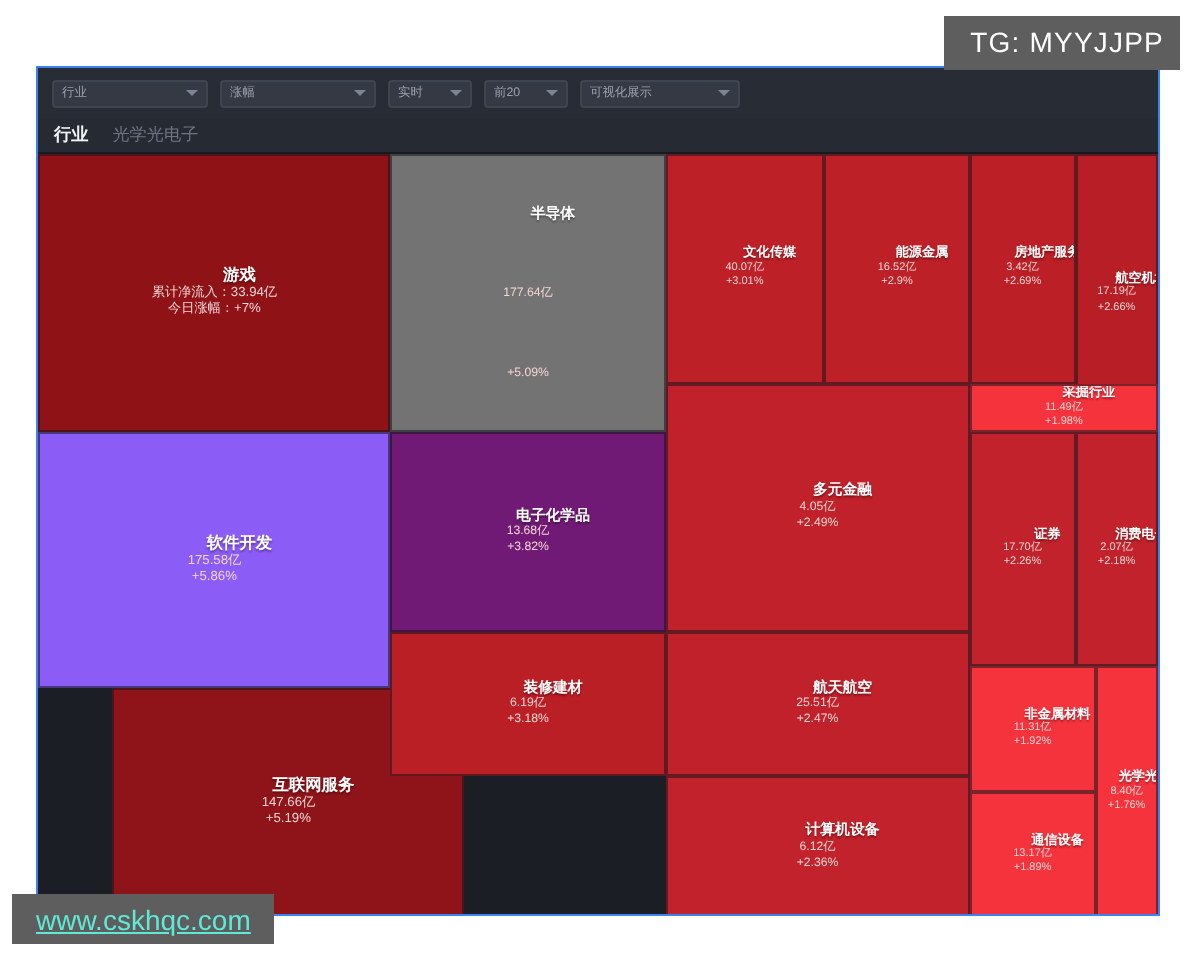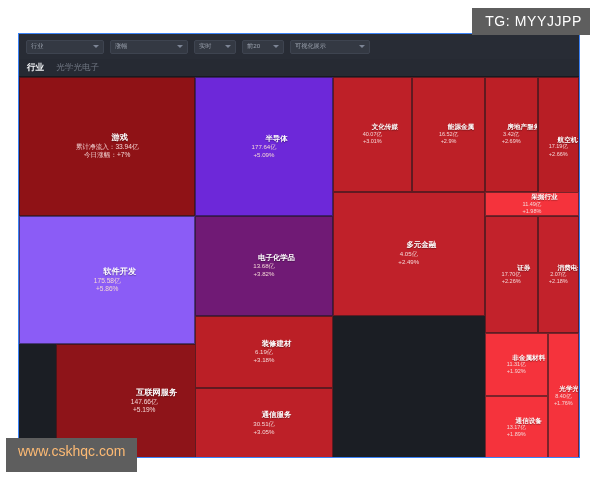--- a/index.html
+++ b/index.html
@@ -102,23 +102,23 @@
   .tile.lg .t-name { font-size: 8.2px; }
   .tile.lg .t-val, .tile.lg .t-pct { font-size: 6.6px; }
   .tile.md .t-name { font-size: 7.4px; }
   .tile.md .t-val, .tile.md .t-pct { font-size: 6.1px; }
   .tile.sm .t-name { font-size: 6.6px; }
   .tile.sm .t-val, .tile.sm .t-pct { font-size: 5.5px; }
 
   
   #watermark {
     position: absolute; left: 6px; bottom: 8px;
-    background: #5e5e5e; color: #fdba74;
-    font-size: 14px; padding: 5px 12px 13px 12px;
-    z-index: 40; white-space: nowrap;
+    background: #5e5e5e; color: #5eead4;
+    font-size: 14px; padding: 5px 12px 4px 12px;
+    z-index: 40; white-space: nowrap; text-decoration: underline;
   }
 </style>
 </head>
 <body>
 
 <div id="stage">
 
   <div id="tg-badge">TG: MYYJJPP</div>
 
   <div id="app">
@@ -160,40 +160,35 @@
         <div class="tile lg" style="left: 0%; top: 36.5%; width: 31.5%; height: 33.5%; background: #8b5cf6;">
           <div class="t-name">软件开发</div>
           <div class="t-val">175.58亿</div>
           <div class="t-pct">+5.86%</div>
         </div>
         <div class="tile lg" style="left: 0%; top: 70%; width: 31.5%; height: 30%; background: rgb(142, 20, 25); margin-left: 37px;">
           <div class="t-name">互联网服务</div>
           <div class="t-val">147.66亿</div>
           <div class="t-pct">+5.19%</div>
         </div>
-        <div class="tile md" style="left: 31.5%; top: 0%; width: 24.5%; height: 36.5%; background: #6d28d9;">
+        <div class="tile md" style="left: 31.5%; top: 0%; width: 24.5%; height: 36.5%; background: #737373; gap: 32px;">
           <div class="t-name">半导体</div>
           <div class="t-val">177.64亿</div>
           <div class="t-pct">+5.09%</div>
         </div>
         <div class="tile md" style="left: 31.5%; top: 36.5%; width: 24.5%; height: 26%; background: #701a75;">
           <div class="t-name">电子化学品</div>
           <div class="t-val">13.68亿</div>
           <div class="t-pct">+3.82%</div>
         </div>
         <div class="tile md" style="left: 31.5%; top: 62.5%; width: 24.5%; height: 19%; background: rgb(187, 31, 38);">
           <div class="t-name">装修建材</div>
           <div class="t-val">6.19亿</div>
           <div class="t-pct">+3.18%</div>
         </div>
-        <div class="tile md" style="left: 31.5%; top: 81.5%; width: 24.5%; height: 18.5%; background: rgb(189, 32, 40);">
-          <div class="t-name">通信服务</div>
-          <div class="t-val">30.51亿</div>
-          <div class="t-pct">+3.05%</div>
-        </div>
         <div class="tile sm" style="left: 56%; top: 0%; width: 14.2%; height: 30%; background: rgb(190, 32, 40);">
           <div class="t-name">文化传媒</div>
           <div class="t-val">40.07亿</div>
           <div class="t-pct">+3.01%</div>
         </div>
         <div class="tile sm" style="left: 70.2%; top: 0%; width: 13%; height: 30%; background: rgb(189, 32, 39);">
           <div class="t-name">能源金属</div>
           <div class="t-val">16.52亿</div>
           <div class="t-pct">+2.9%</div>
         </div>
@@ -215,20 +210,30 @@
         <div class="tile sm" style="left: 83.2%; top: 36.5%; width: 9.4%; height: 30.5%; background: rgb(194, 34, 43);">
           <div class="t-name">证券</div>
           <div class="t-val">17.70亿</div>
           <div class="t-pct">+2.26%</div>
         </div>
         <div class="tile sm" style="left: 92.6%; top: 36.5%; width: 7.4%; height: 30.5%; background: rgb(194, 34, 43);">
           <div class="t-name">消费电子</div>
           <div class="t-val">2.07亿</div>
           <div class="t-pct">+2.18%</div>
         </div>
+        <div class="tile md" style="left: 56%; top: 62.5%; width: 27.2%; height: 19%; background: rgb(193, 33, 42);">
+          <div class="t-name">航天航空</div>
+          <div class="t-val">25.51亿</div>
+          <div class="t-pct">+2.47%</div>
+        </div>
+        <div class="tile md" style="left: 56%; top: 81.5%; width: 27.2%; height: 18.5%; background: rgb(194, 34, 43);">
+          <div class="t-name">计算机设备</div>
+          <div class="t-val">6.12亿</div>
+          <div class="t-pct">+2.36%</div>
+        </div>
         <div class="tile sm" style="left: 83.2%; top: 30%; width: 16.8%; height: 6.5%; background: rgb(245, 51, 60);">
           <div class="t-name">采掘行业</div>
           <div class="t-val">11.49亿</div>
           <div class="t-pct">+1.98%</div>
         </div>
         <div class="tile sm" style="left: 83.2%; top: 67%; width: 11.2%; height: 16.5%; background: rgb(245, 51, 60);">
           <div class="t-name">非金属材料</div>
           <div class="t-val">11.31亿</div>
           <div class="t-pct">+1.92%</div>
         </div>

